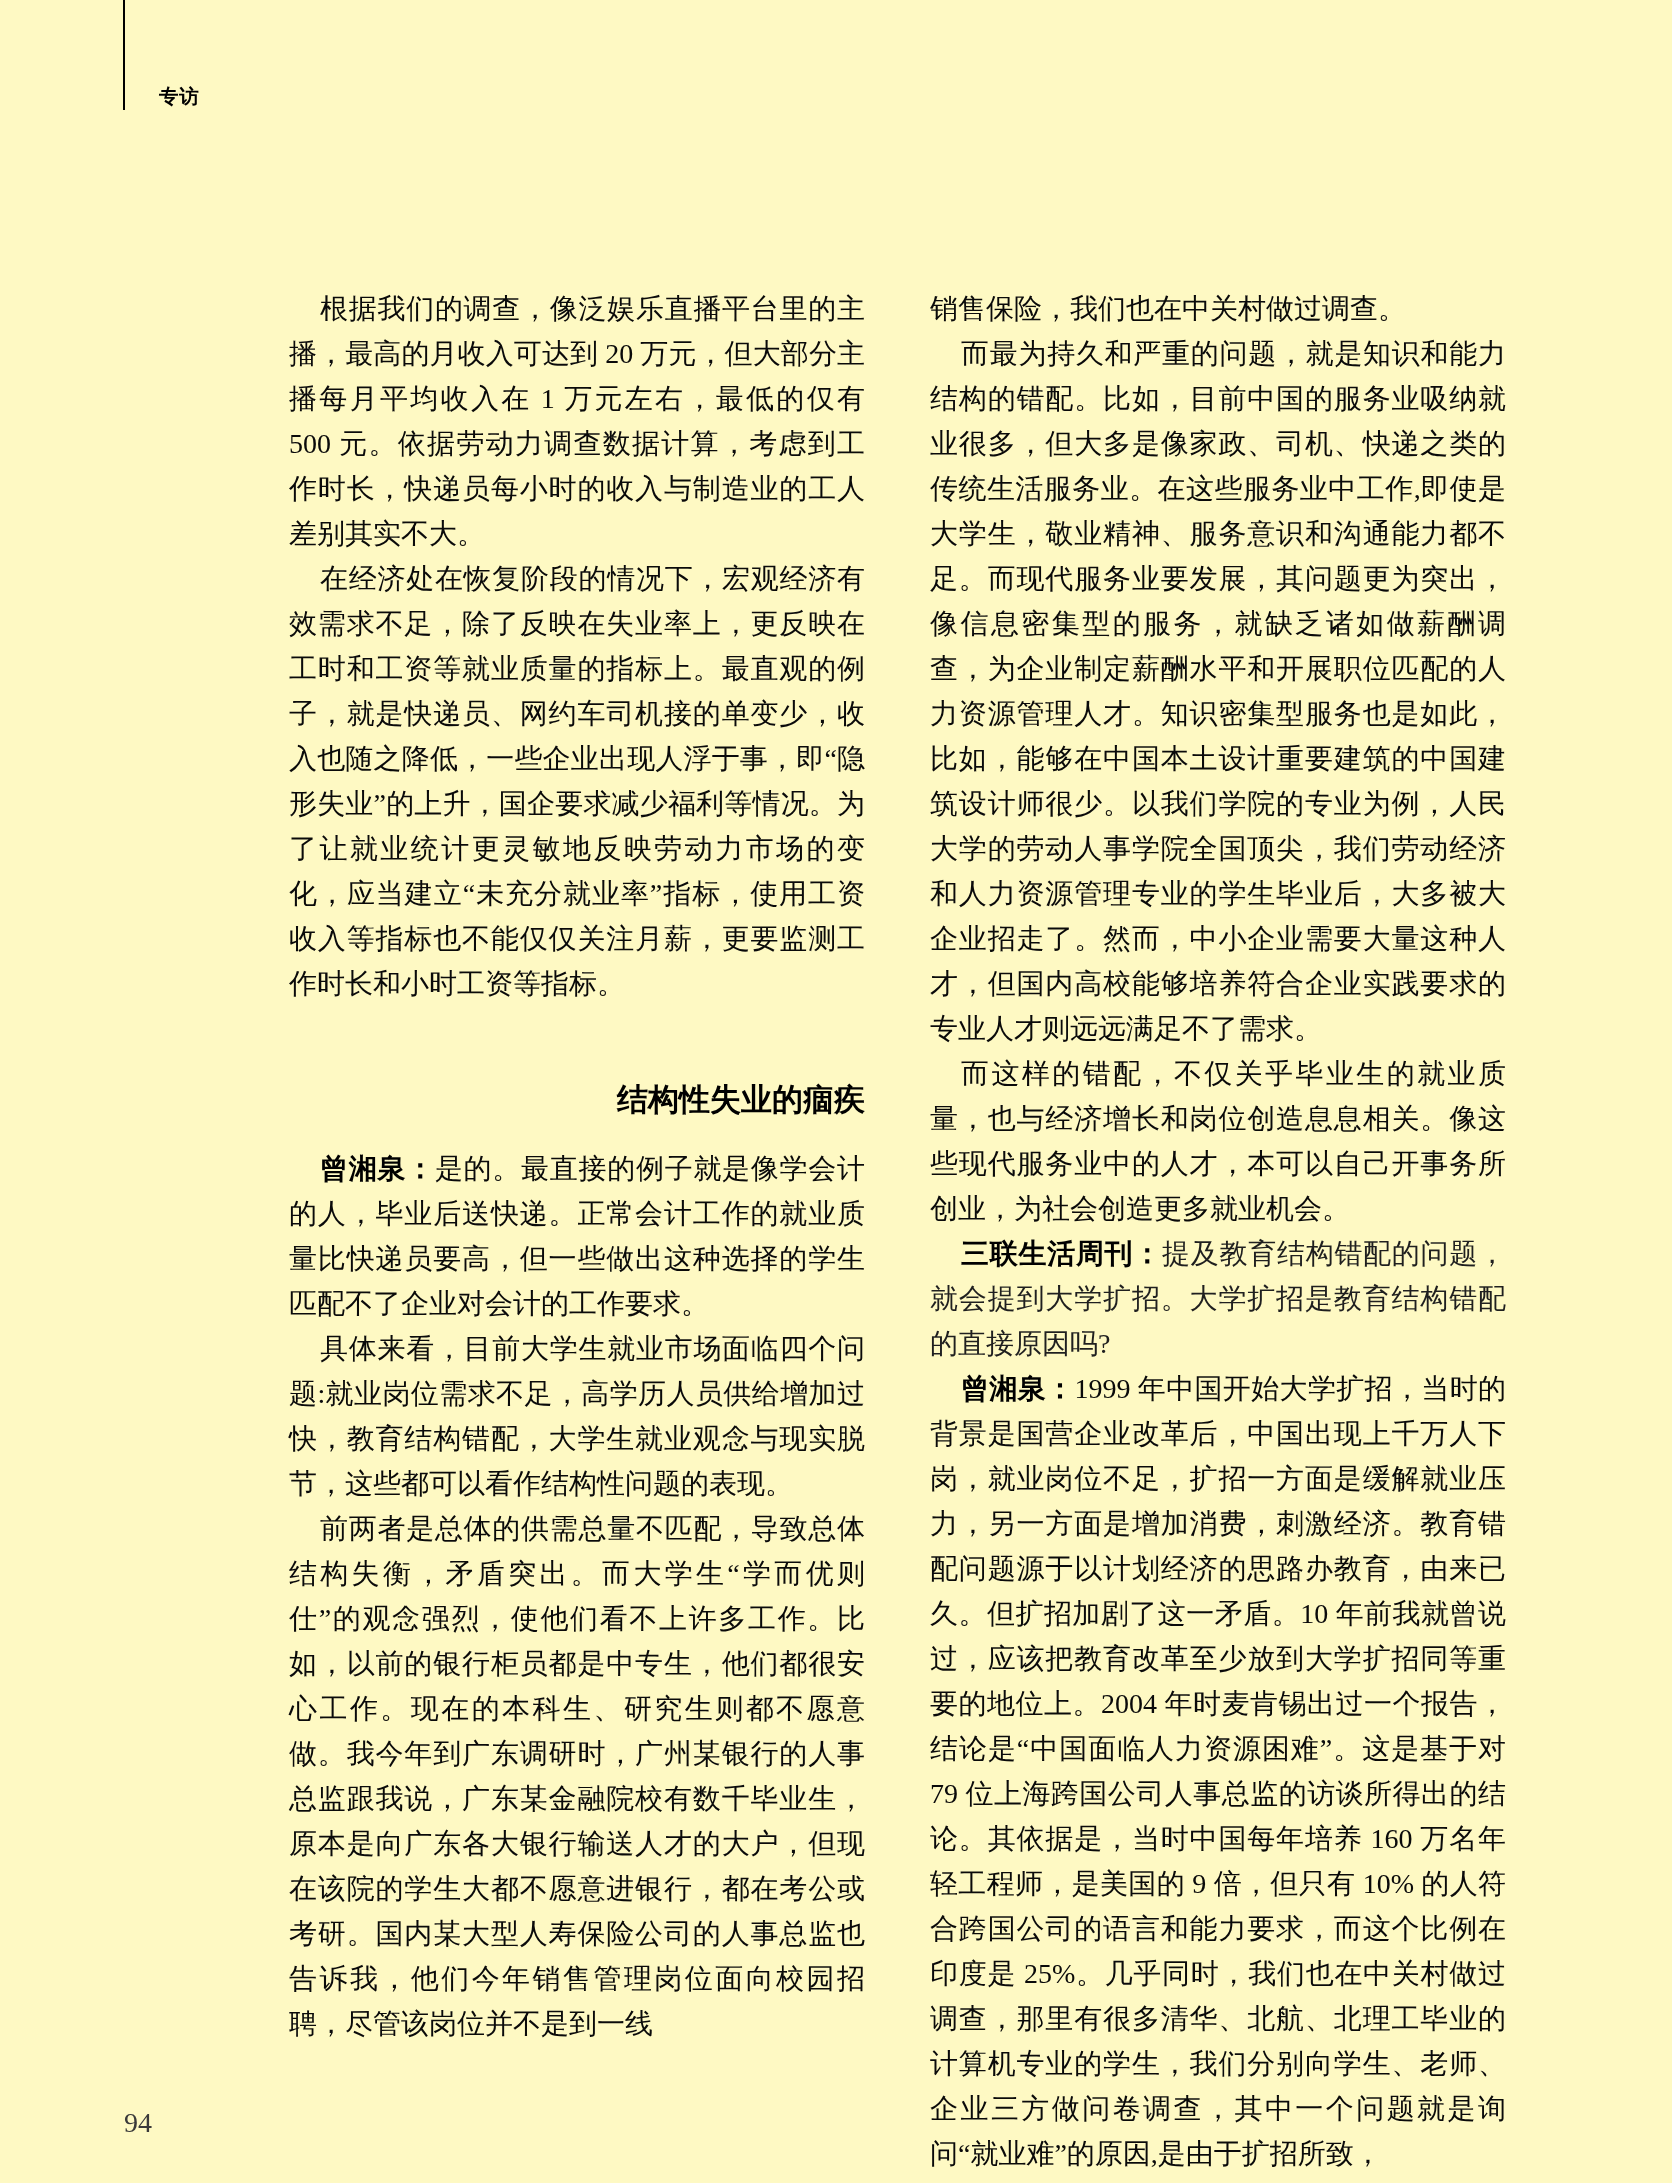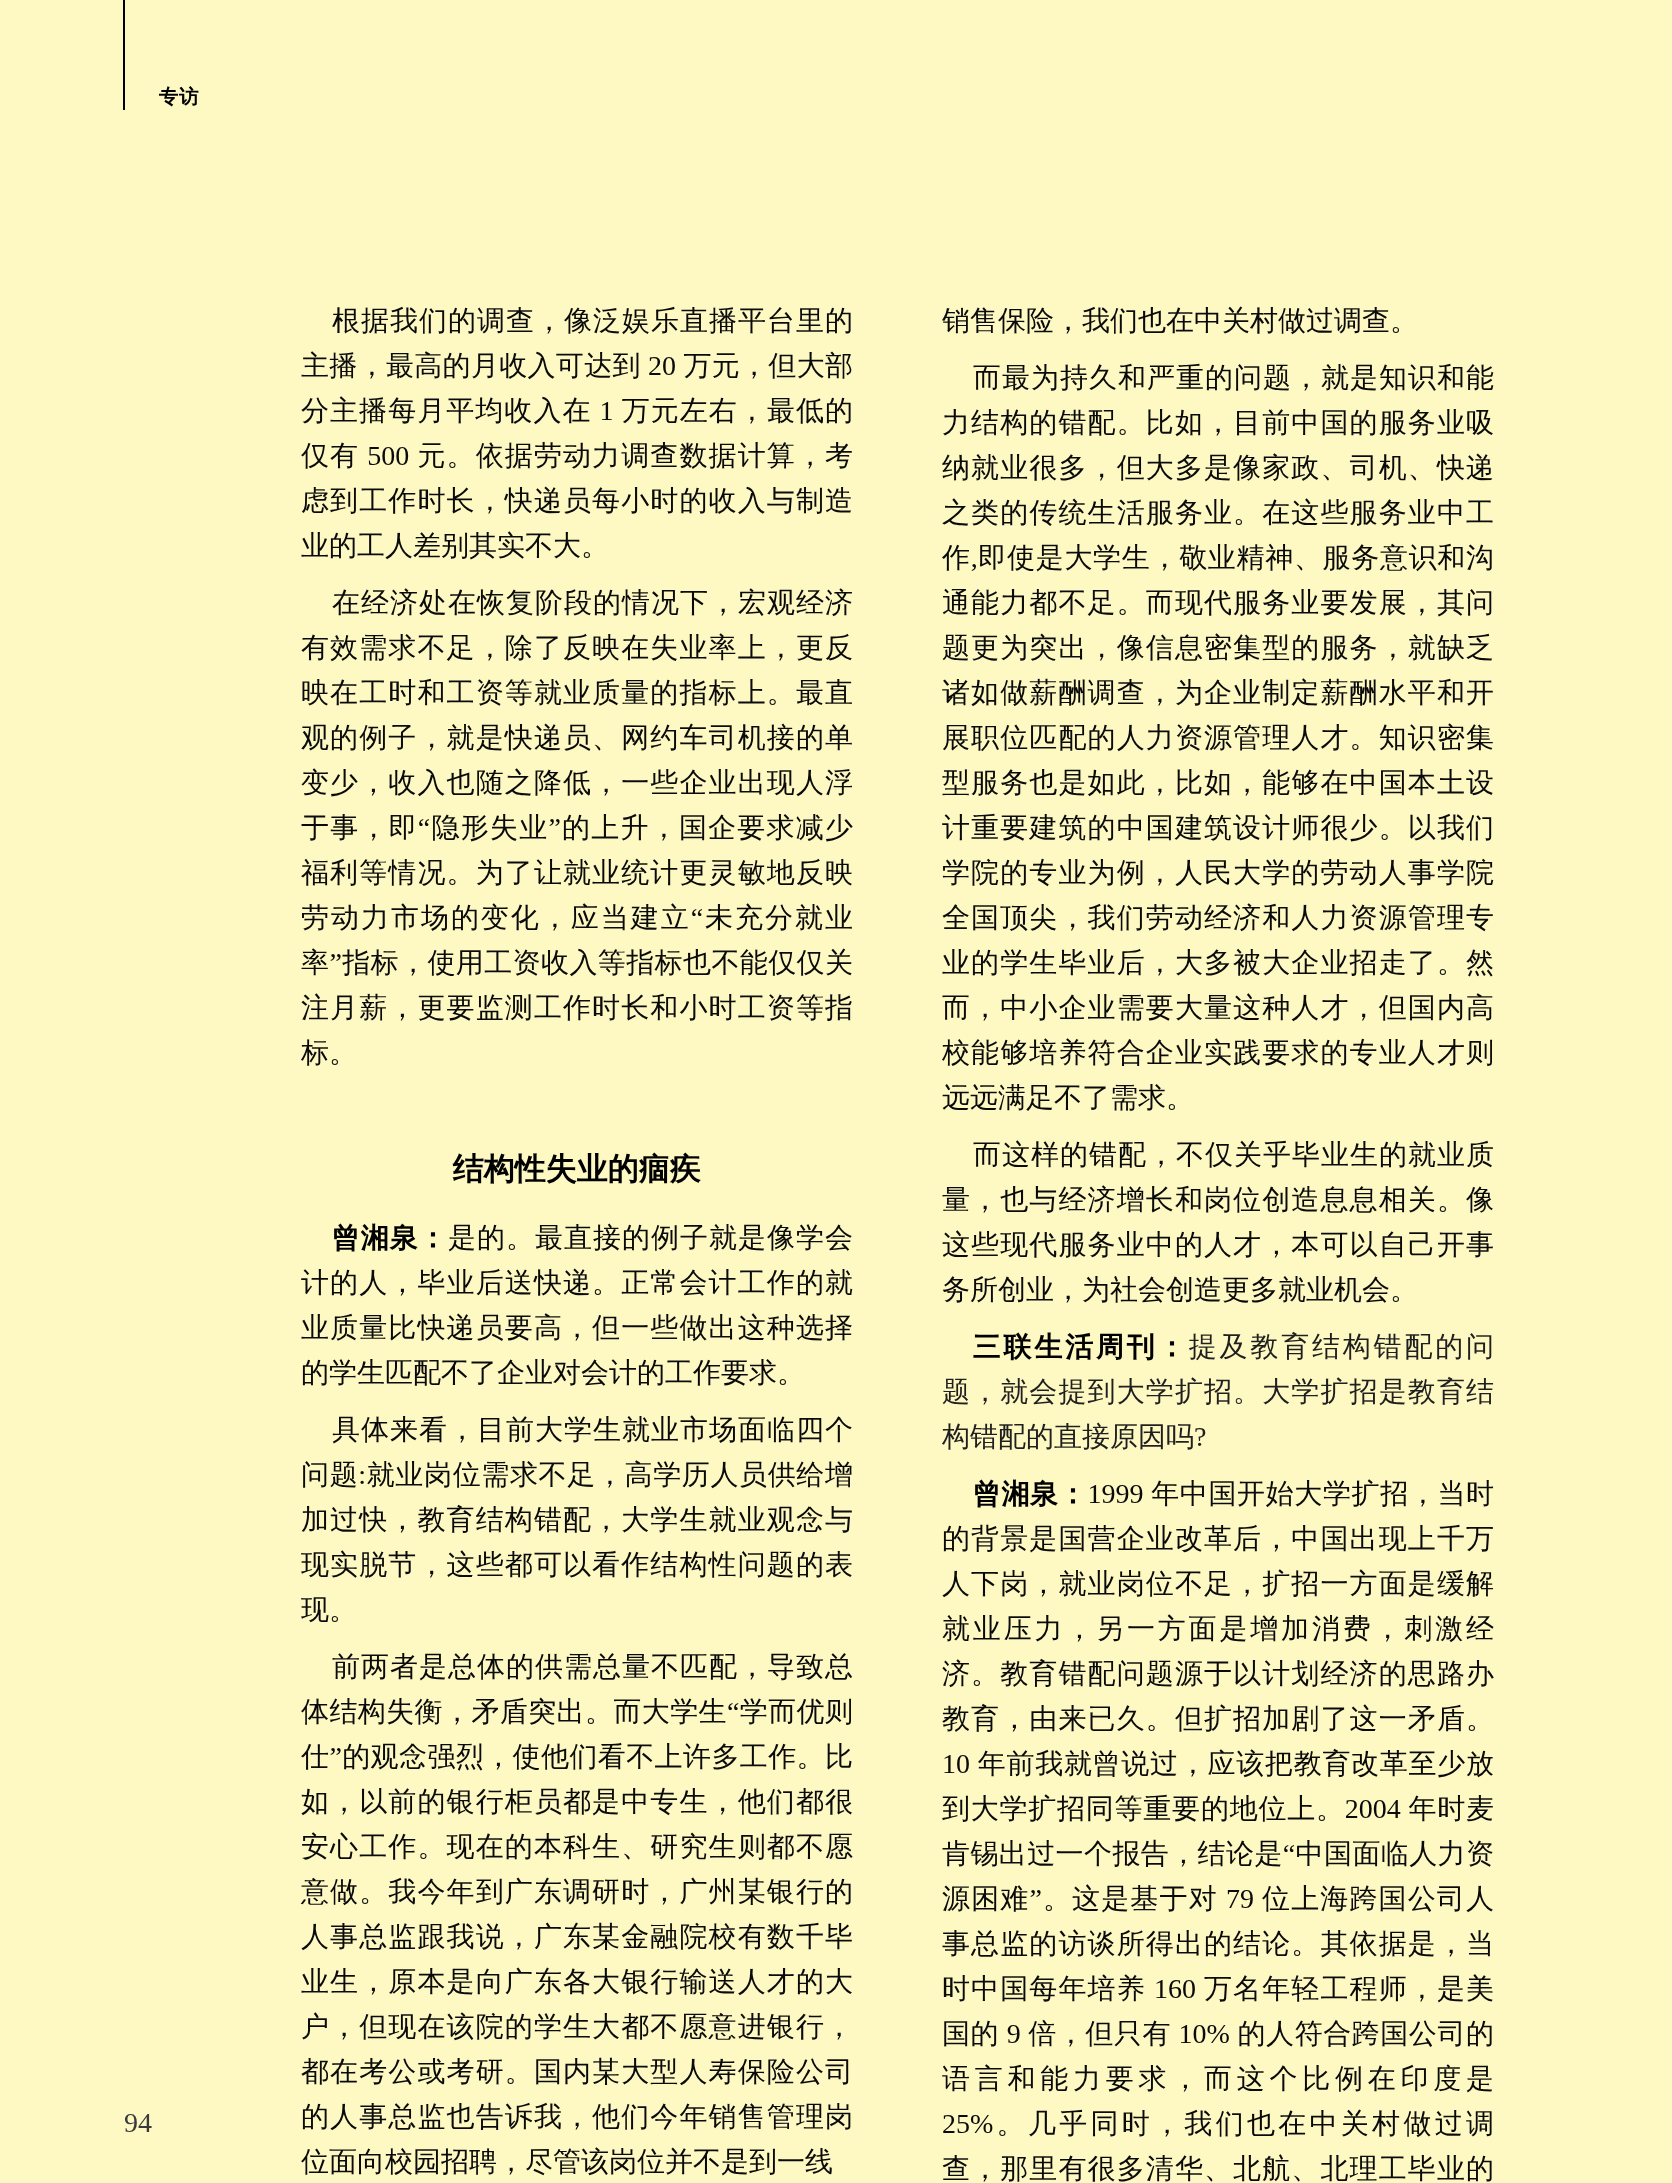--- a/index.html
+++ b/index.html
@@ -36,33 +36,33 @@
     position: absolute;
     top: 286px;
     width: 576px;
     font-size: 28px;
     line-height: 45px;
     text-align: justify;
   }
   .column-left  { left: 289px;  }
   .column-right { left: 930px; }
   .para {
-    margin: 12px;
+    margin: 0;
     text-indent: 31px;
   }
   .para.no-indent { text-indent: 0; }
   .section-heading {
     margin: 71px 0 24px 0;
     font-family: "Liberation Sans", "DejaVu Sans", sans-serif;
     font-weight: 700;
     font-size: 31px;
     line-height: 45px;
     color: #000000;
     text-indent: 0;
-    text-align: center;
+    text-align: right;
   }
   .speaker {
     font-family: "Liberation Sans", "DejaVu Sans", sans-serif;
     font-weight: 700;
     color: #000000;
   }
   .q-text {
     color: #1f1f1f;
     font-weight: 400;
   }

